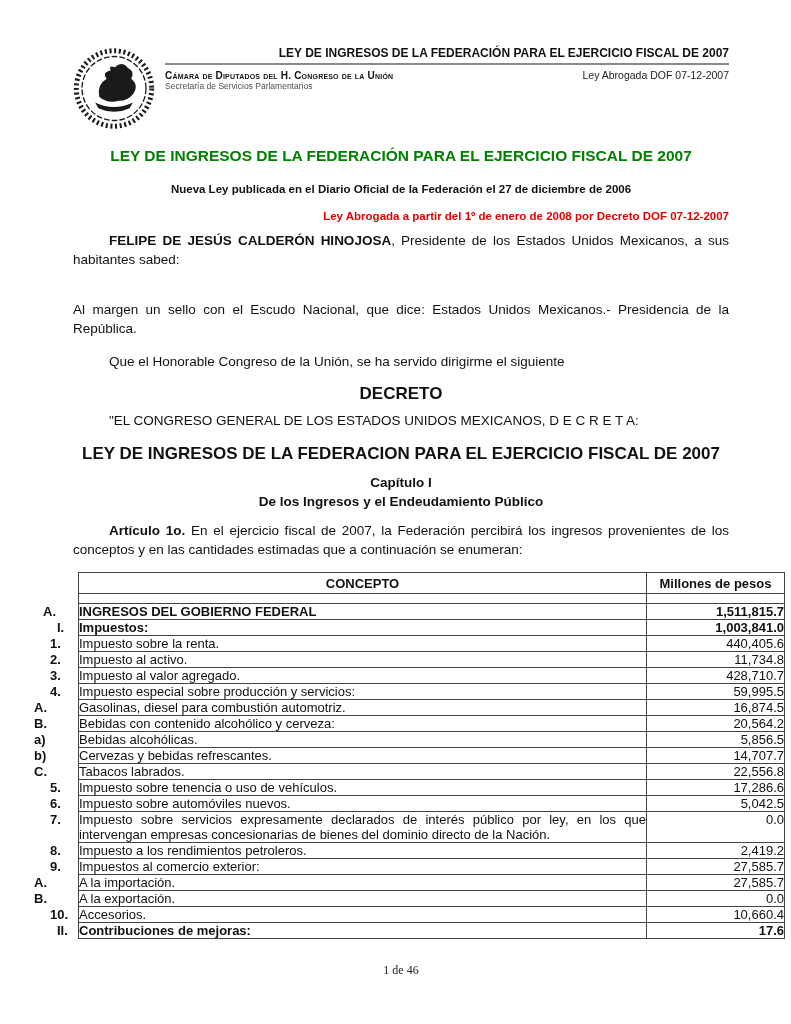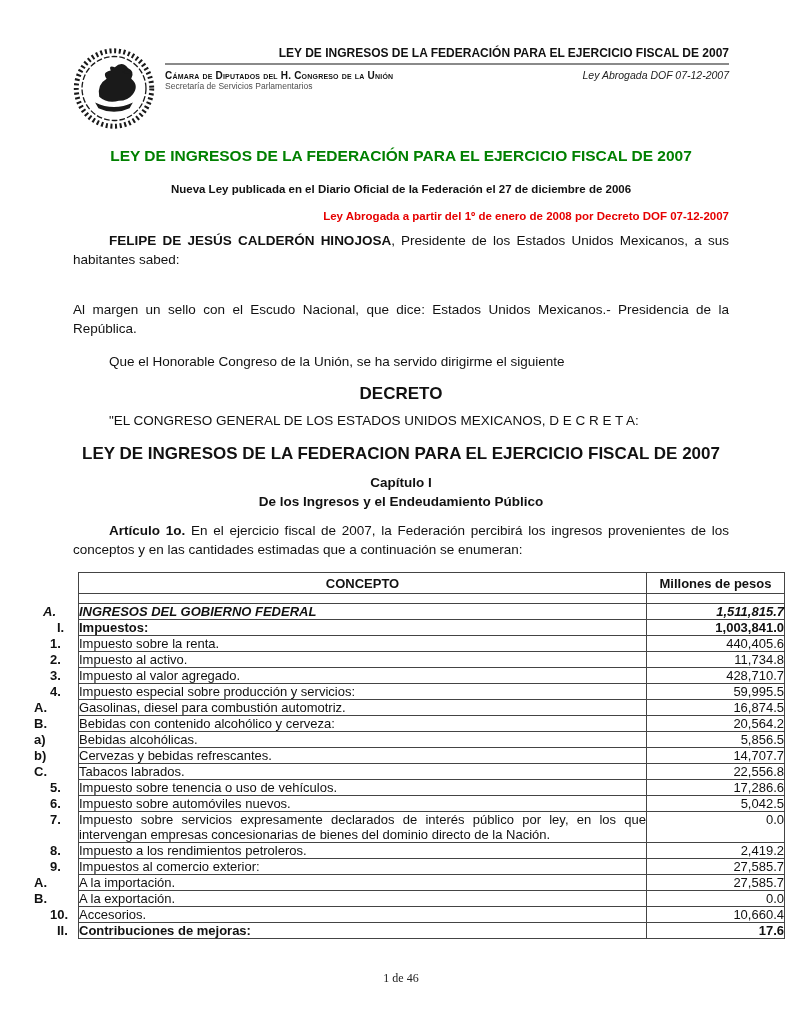--- a/index.html
+++ b/index.html
@@ -17,21 +17,21 @@
   .page{padding:46px 62px 12px 73px;position:relative;height:100%;}
 
   
   .hdr{display:flex;align-items:flex-start;}
   .hdr-logo{width:82px;height:83px;flex:0 0 82px;margin-top:1px;}
   .hdr-right{flex:1;margin-left:10px;}
   .hdr-title{font-size:12px;font-weight:bold;text-align:right;letter-spacing:0;line-height:14px;}
   .hdr-rule{border-top:2px solid var(--rule);margin-top:3px;}
   .hdr-row{display:flex;justify-content:space-between;align-items:baseline;margin-top:4px;}
   .hdr-org{font-size:10px;font-weight:bold;font-variant:small-caps;letter-spacing:.2px;}
-  .hdr-abrogada{font-size:10.5px;font-style:italic;color:#222;}
+  .hdr-abrogada{font-size:10.5px;color:#222;}
   .hdr-sec{font-size:8.5px;color:#4d4d4d;line-height:11px;}
 
   
   .doc-title{margin-top:16px;text-align:center;font-size:15.5px;font-weight:bold;color:var(--green);line-height:19px;}
   .doc-pub{margin-top:17px;text-align:center;font-size:11.5px;font-weight:bold;line-height:14px;}
   .doc-abr{margin-top:13px;text-align:right;font-size:11.5px;font-weight:bold;color:var(--red);line-height:14px;}
 
   
   .para{font-size:13.5px;line-height:19px;text-align:justify;}
   .para.noj{text-align:left;}
@@ -51,26 +51,26 @@
   td.cl{width:568px;line-height:15px;padding-top:1px;padding-bottom:0;}
   td.cv{width:138px;text-align:right;padding-right:4px;line-height:15px;padding-top:1px;}
   tr.thead td{font-weight:bold;text-align:center;height:21px;vertical-align:middle;line-height:15px;}
   tr.spacer td{height:10px;}
   .num{font-weight:bold;display:inline-block;}
   .ind0{padding-left:44px;} .ind0 .num{width:36px;margin-left:-36px;}
   .ind1{padding-left:66px;} .ind1 .num{width:22px;margin-left:-22px;}
   .ind2{padding-left:97px;} .ind2 .num{width:29px;margin-left:-29px;}
   .ind3{padding-left:145px;} .ind3 .num{width:45px;margin-left:-45px;}
   .ind4{padding-left:190px;} .ind4 .num{width:45px;margin-left:-45px;}
-  tr.sec td{font-weight:bold;font-style:italic;}
+  tr.sec td{font-weight:bold;}
   tr.rom td{font-weight:bold;}
   td.just{text-align:justify;padding-right:6px;}
 
   
-  .footer{margin-top:32px;text-align:center;font-family:"Liberation Serif","DejaVu Serif",serif;font-size:12px;color:#222;}
+  .footer{margin-top:24px;text-align:center;font-family:"Liberation Serif","DejaVu Serif",serif;font-size:12px;color:#222;}
 </style>
 </head>
 <body>
 
 <div class="page">
 
   <div class="hdr">
     <div class="hdr-logo">
       <svg viewBox="0 0 100 100" width="82" height="83" aria-hidden="true">
         <circle cx="50" cy="50" r="46" fill="none" stroke="#1a1a1a" stroke-width="6" stroke-dasharray="2.5 3.2"></circle>

